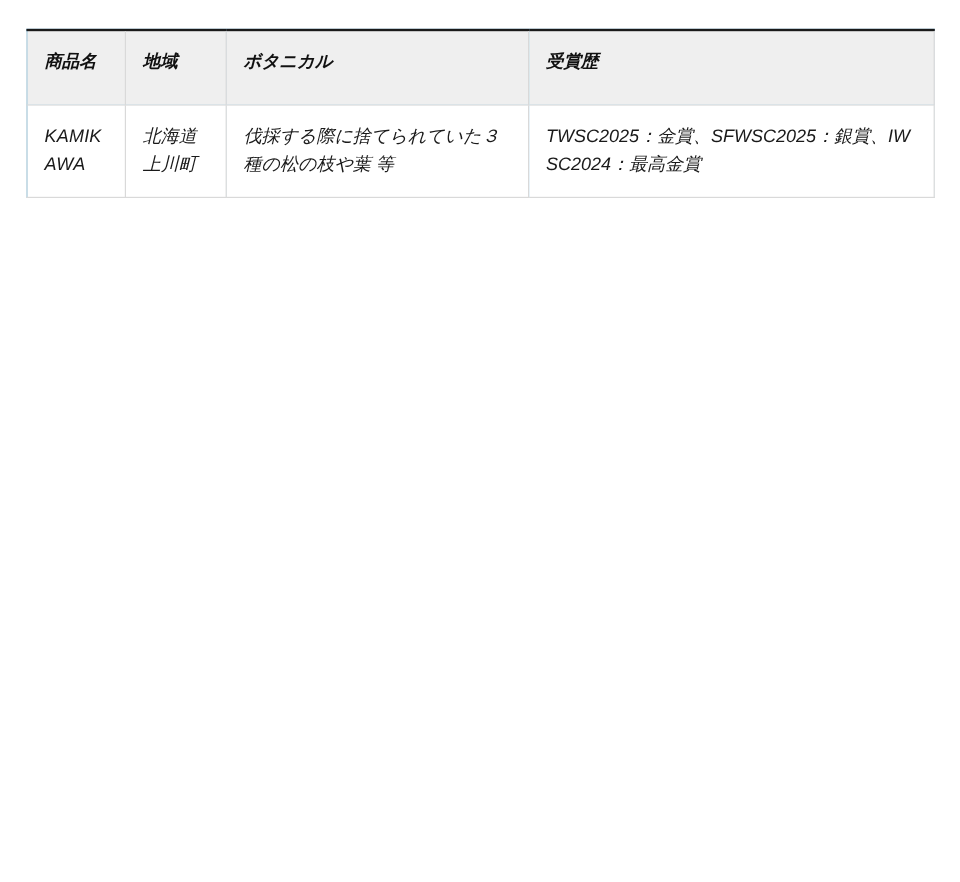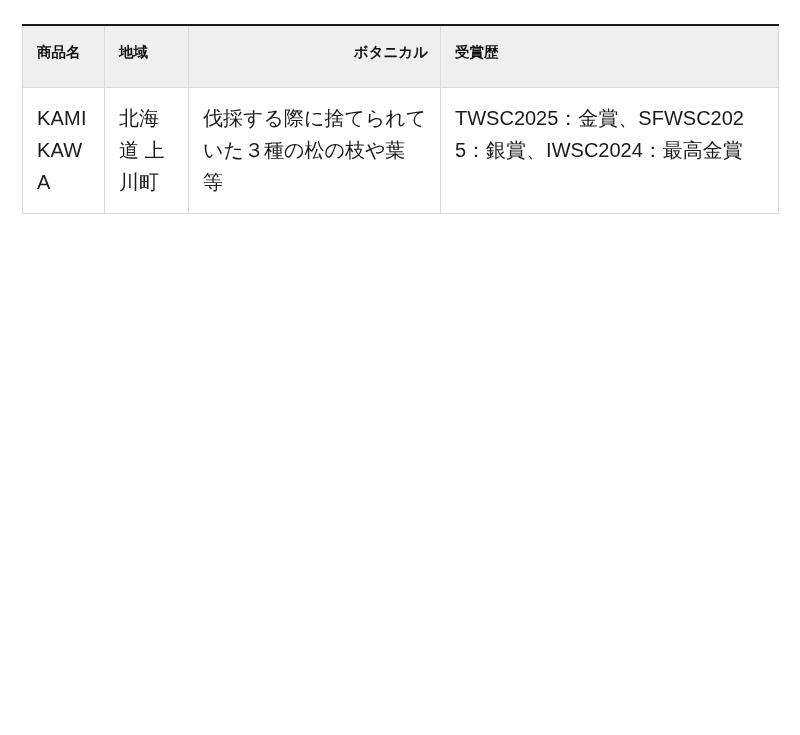--- a/index.html
+++ b/index.html
@@ -19,47 +19,48 @@
     box-sizing: border-box;
     padding: 24px 22px 0 22px;
     background: #ffffff;
     overflow: hidden;
   }
   table.product-table {
     border-collapse: collapse;
     width: 756px;
     table-layout: fixed;
     background: #7dd3fc;
+    font-style: italic;
   }
   table.product-table th,
   table.product-table td {
     border: 1px solid #d9d9d9;
     vertical-align: top;
     padding: 14px 12px 14px 14px;
-    font-size: 20px;
+    font-size: 15px;
     line-height: 1.62;
     font-weight: normal;
     text-align: left;
     word-break: break-all;
   }
   table.product-table thead th {
     background: #efefef;
     font-weight: bold;
     font-size: 14.5px;
     color: #111111;
     border-top: 2px solid #1a1a1a;
     border-bottom: 1px solid #d9d9d9;
     padding-top: 15px;
     padding-bottom: 15px;
     height: 62px;
     box-sizing: border-box;
   }
   thead th.col-name   { width: 82px; }
   thead th.col-region { width: 84px; margin-left: 28px; }
-  thead th.col-bot    { width: 252px; text-align: right; }
+  thead th.col-bot    { width: 252px; }
   thead th.col-award  { width: 338px; }
 
   td.cell-name {
     font-size: 15px;
     letter-spacing: 0.2px;
   }
   td.cell-region {
     font-size: 14.5px;
   }
   td.cell-bot, td.cell-award {

